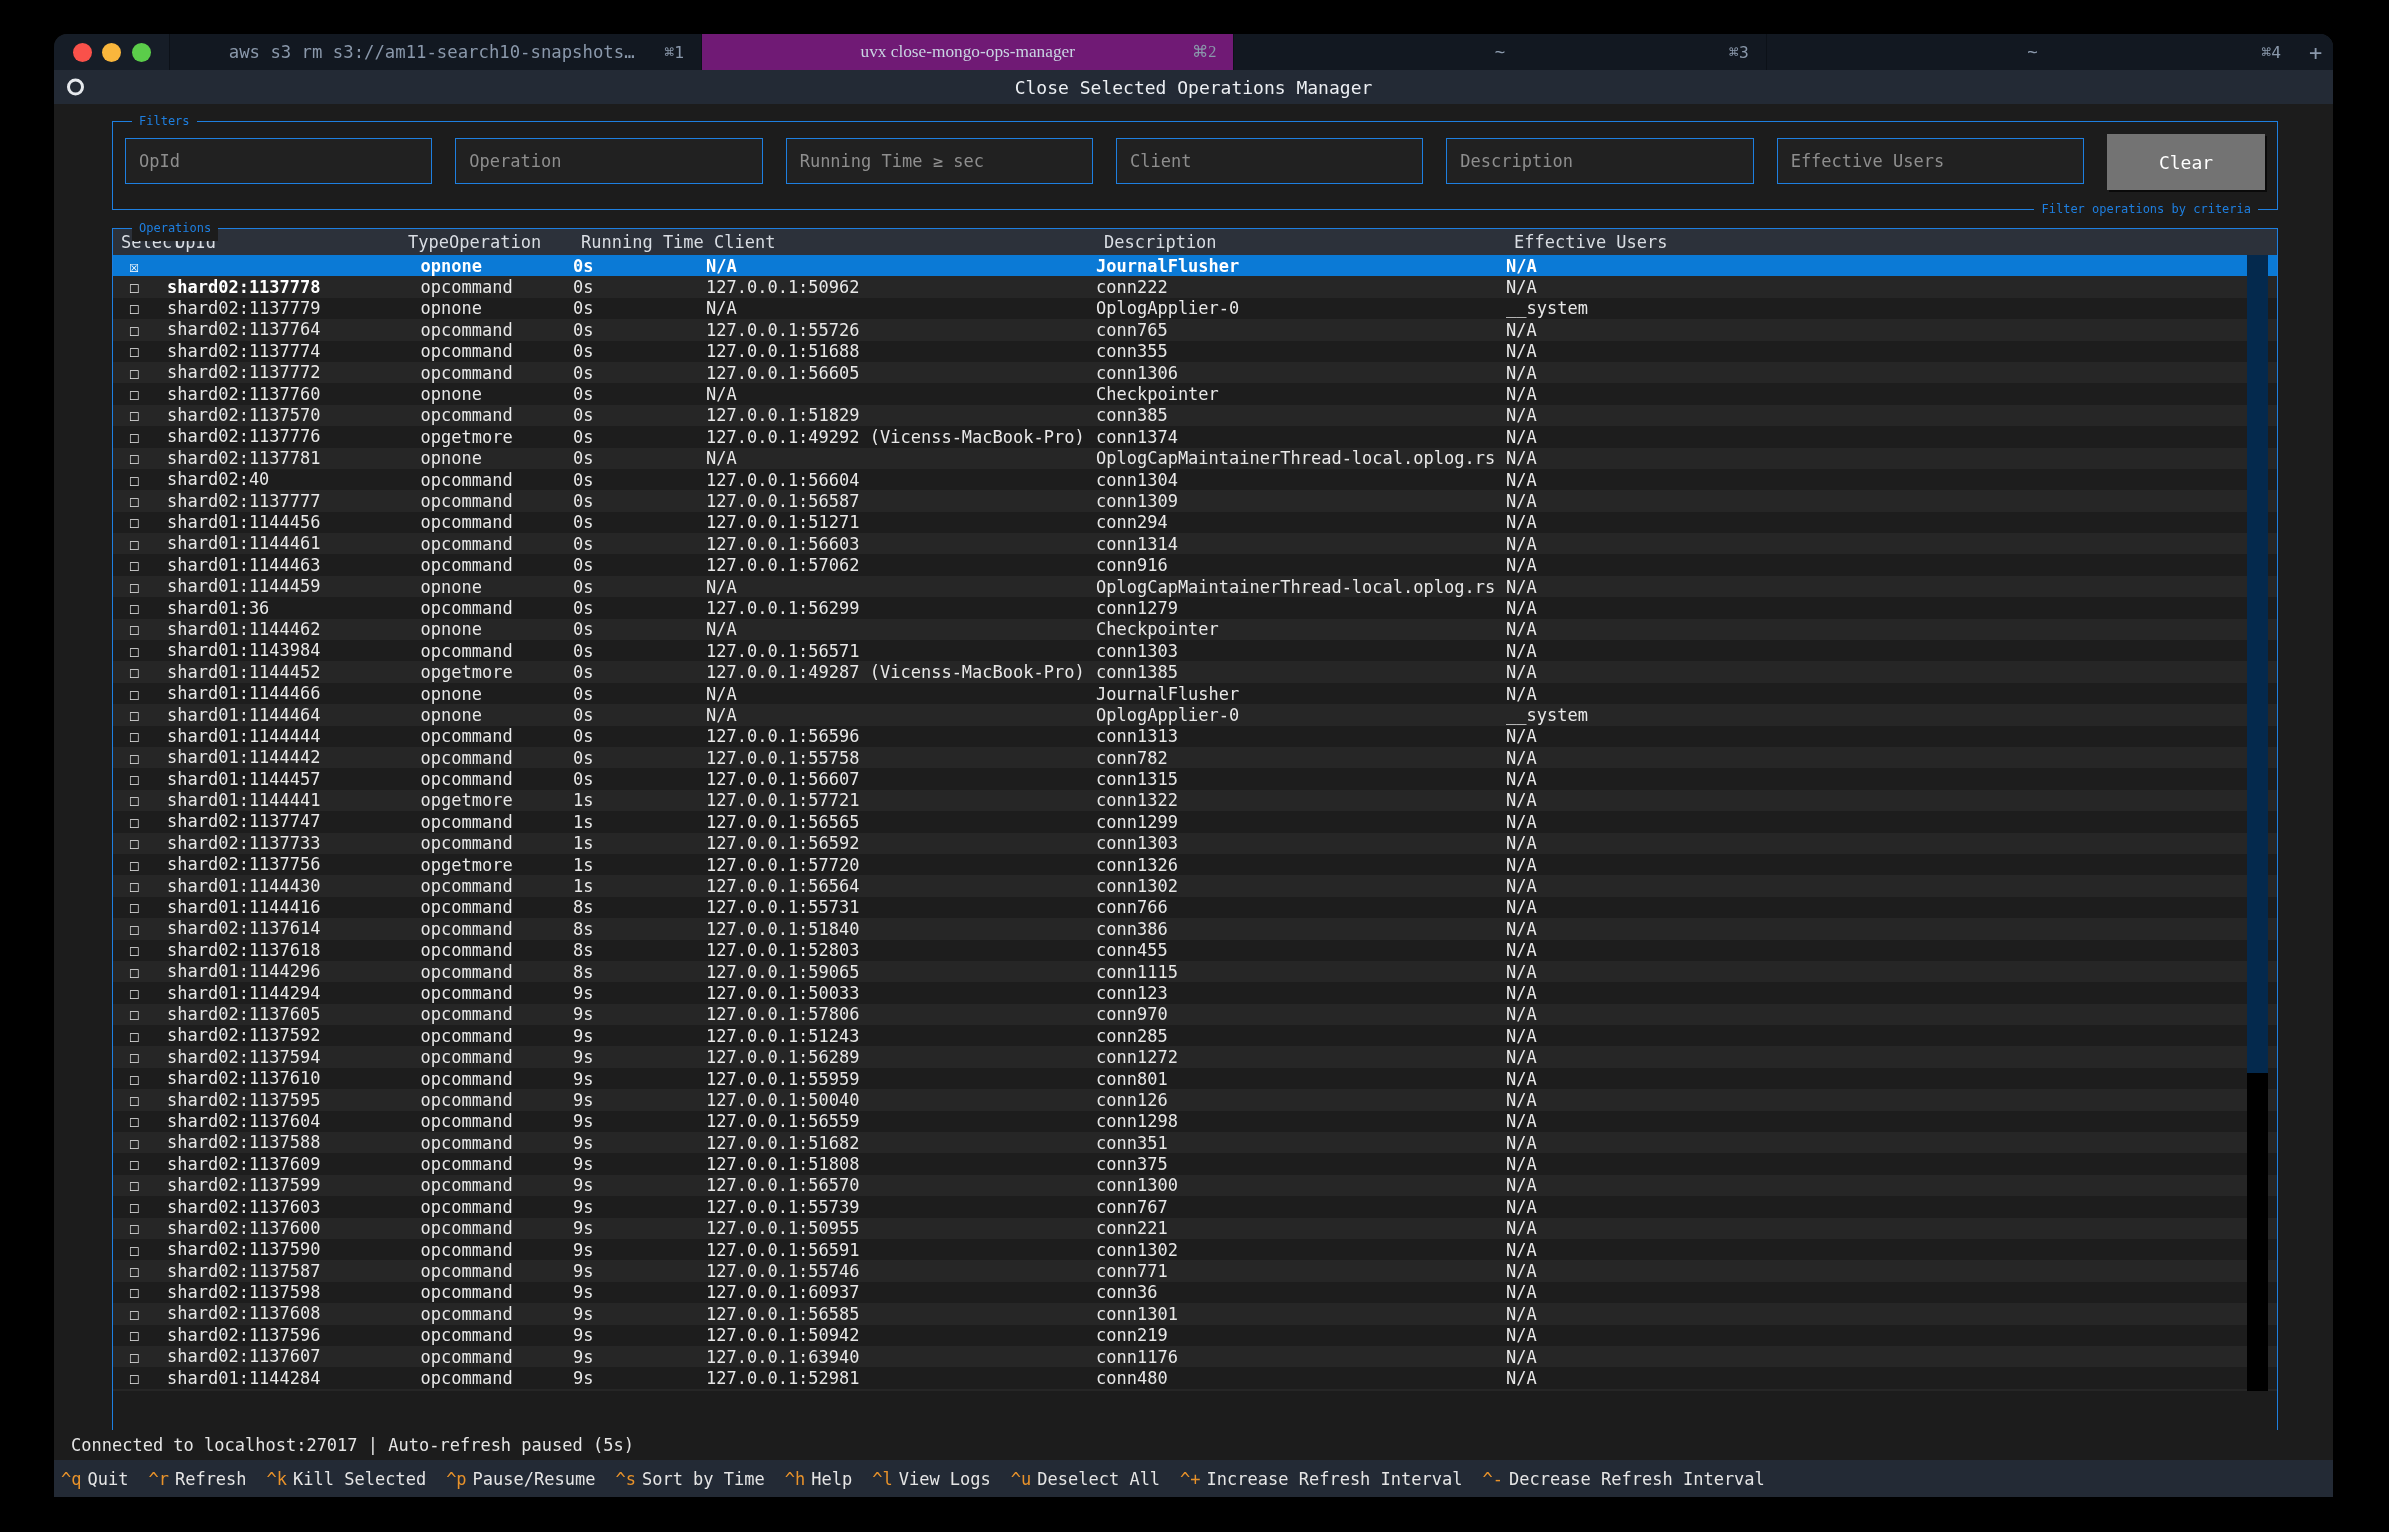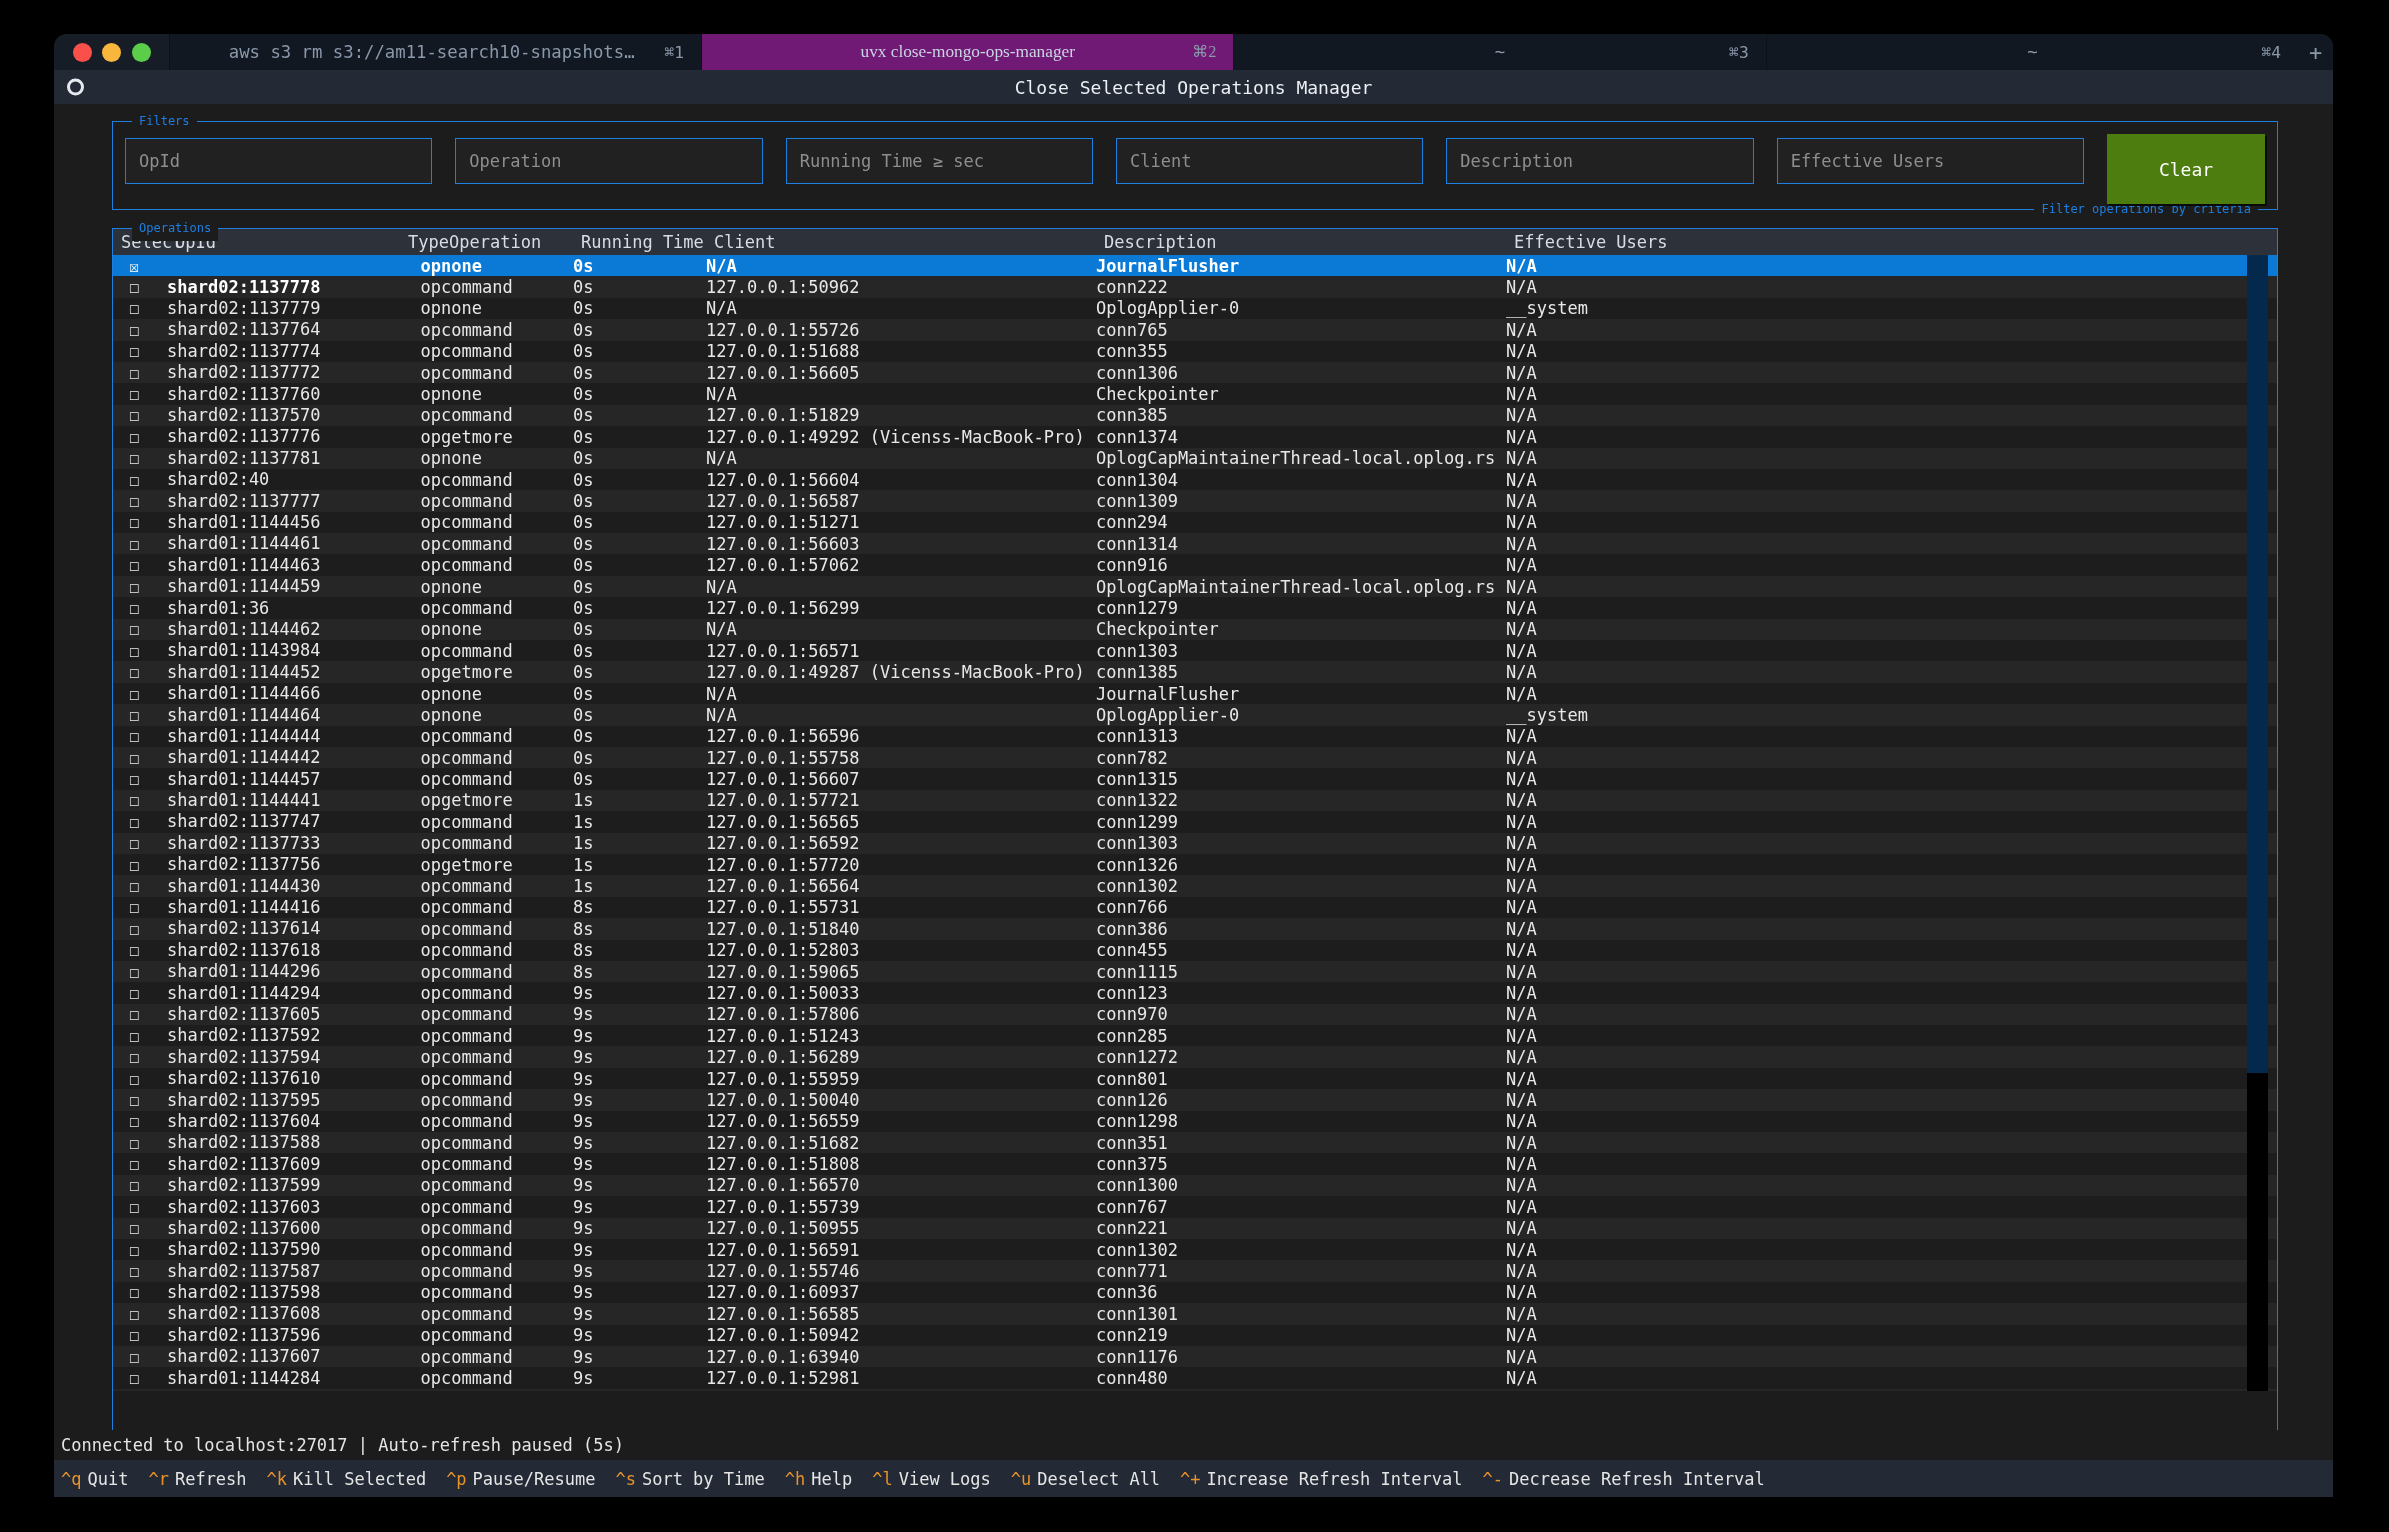--- a/index.html
+++ b/index.html
@@ -58,21 +58,21 @@
   .panel-legend.right{left:auto;right:19px;top:auto;bottom:-13px;margin-left:40px;}
 
   
   .filters{left:58px;top:17px;width:2166px;height:89px;}
   .filtrow{position:absolute;left:12px;top:16px;right:12px;display:flex;gap:23px;align-items:flex-start;}
   .finput{
     flex:1;height:46px;border:1.5px solid #1e7fe0;background:#212121;box-sizing:border-box;
     display:flex;align-items:center;padding:0 13px;color:#8e8e8e;font-size:17px;
   }
   .clearbtn{
-    width:158px;height:70px;background:#4d7c0f;color:#fff;font-size:18px;
+    width:158px;height:56px;background:#737373;color:#fff;font-size:18px;
     display:flex;align-items:center;justify-content:center;box-sizing:border-box;
     box-shadow:2px 2px 0 #0a0a0a;margin-top:-4px;
   }
 
   
   .ops{left:58px;top:124px;width:2166px;height:1478px;background:#1c1c1c;}
 
   .thead{
     display:flex;background:#2c313a;color:#d9dde3;font-size:17px;height:26px;
     align-items:center;
@@ -95,21 +95,21 @@
   .trow .c-opid{padding-left:12px;margin-top:42px;}
   .thead .c-opid{padding-left:12px;}
 
   
   .sbar{position:absolute;right:9px;top:0;width:21px;height:1136px;background:#04294d;}
   .sthumb{position:absolute;left:0;width:21px;background:#000000;}
 
   
   .statusbar{
     position:absolute;left:0;right:0;bottom:37px;height:30px;background:#1c1c1c;
-    display:flex;align-items:center;color:#e5e5e5;font-size:17px;padding-left:7px;
+    display:flex;align-items:center;color:#e5e5e5;font-size:17px;padding-left:17px;
   }
   .keybar{
     position:absolute;left:0;right:0;bottom:0;height:37px;background:#232a35;
     display:flex;align-items:center;gap:20px;color:#e5e5e5;font-size:17px;padding-left:7px;
   }
   .kb{display:inline-flex;gap:6px;white-space:nowrap;}
   .kb .k{color:#e8922a;}
 </style>
 </head>
 <body>

